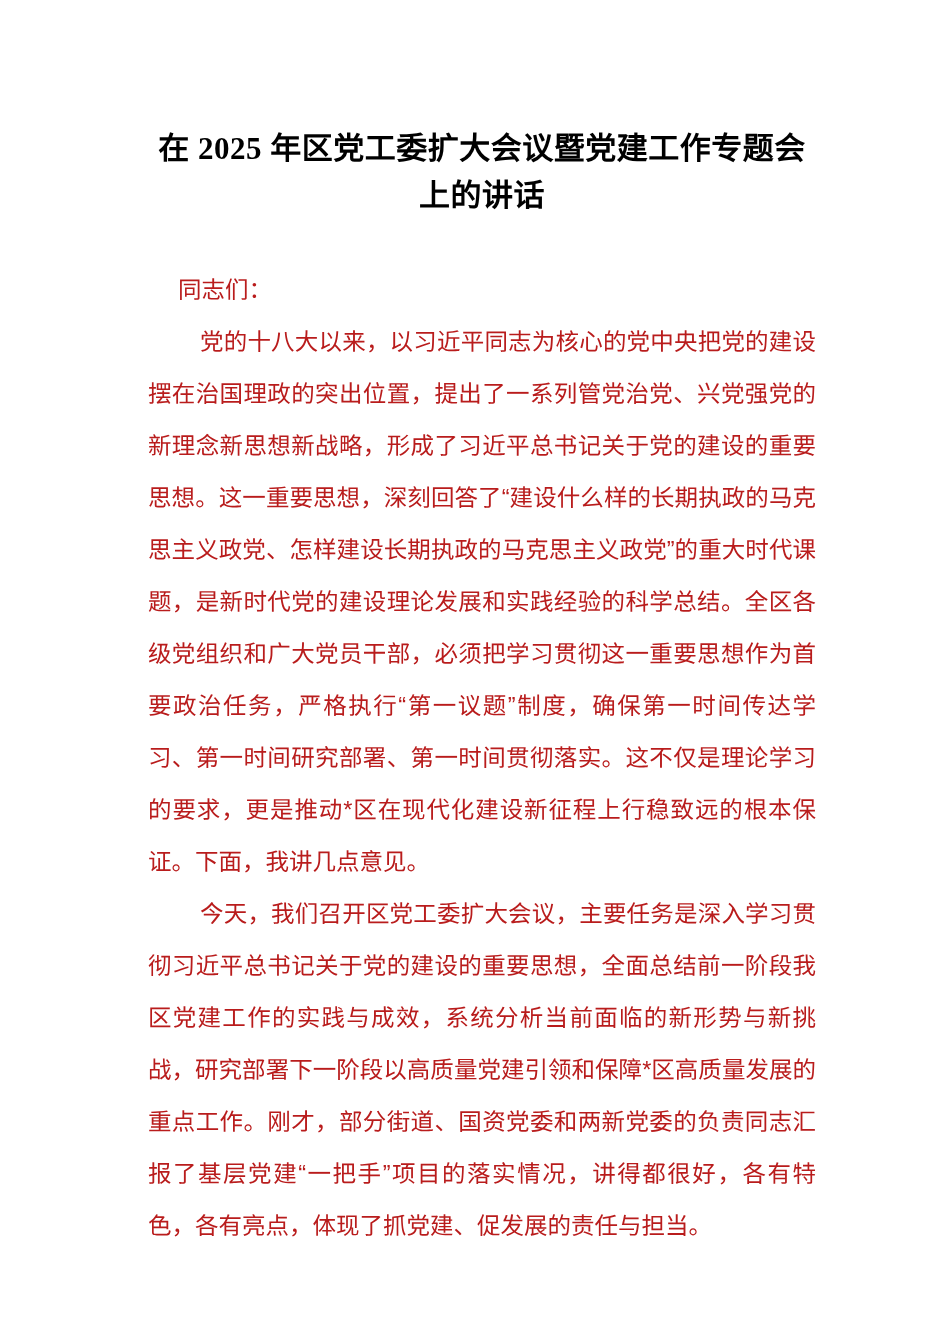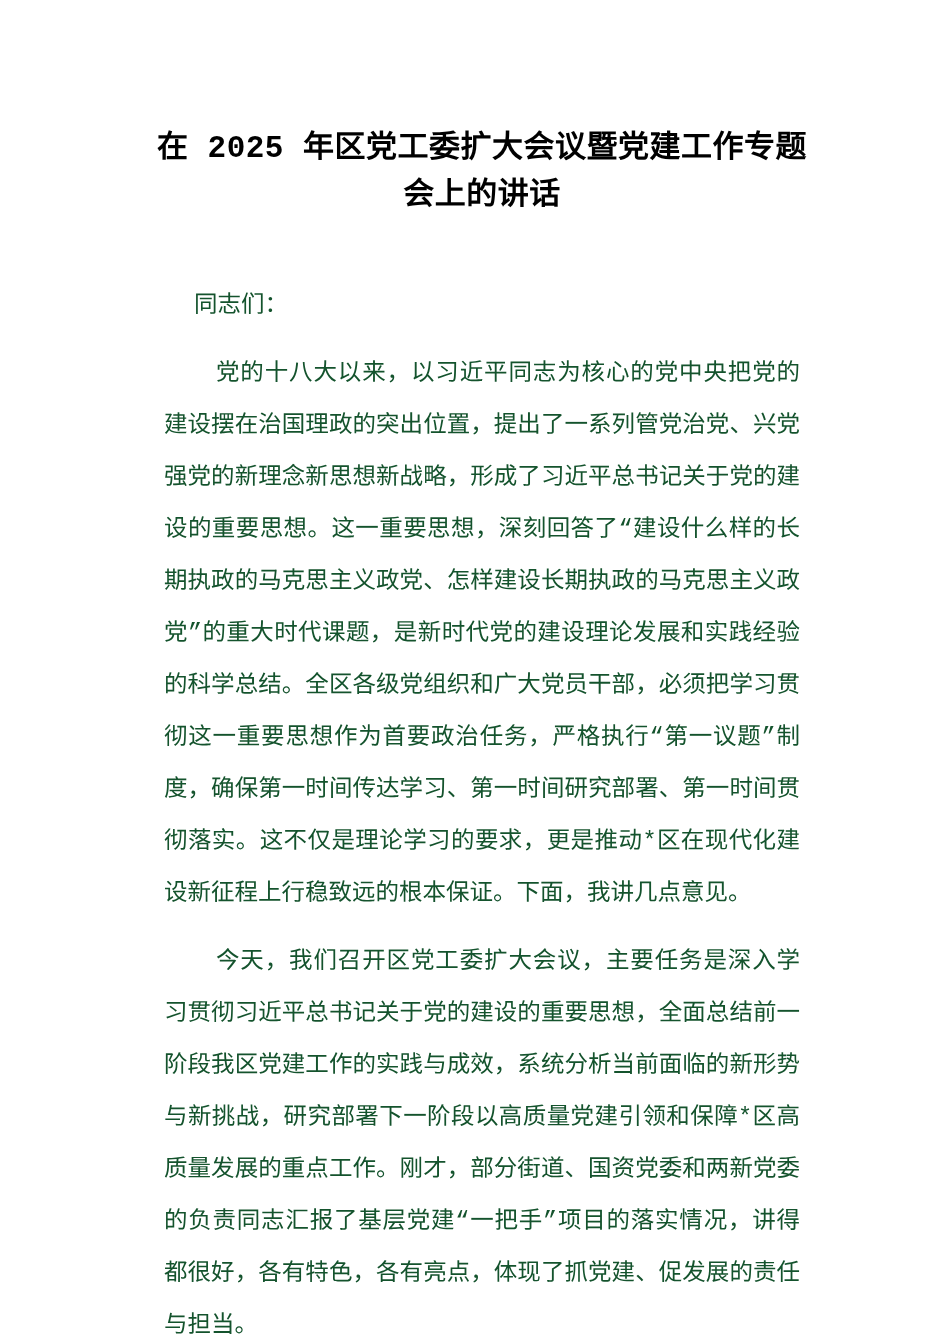--- a/index.html
+++ b/index.html
@@ -20,42 +20,42 @@
   }
 
   .doc-body {
     position: absolute;
     left: 148px;
     top: 0;
     width: 668px;
   }
 
   .doc-title {
-    font-family: Liberation Mono, monospace;
+    font-family: Liberation Serif, serif;
     font-weight: bold;
     font-size: 31px;
     line-height: 47px;
     color: #000000;
     text-align: center;
     letter-spacing: 0.5px;
     margin: 0;
     padding-top: 125px;
     padding-left: 6px;
     padding-right: 6px;
     word-break: break-all;
   }
 
   .para {
-    font-family: Liberation Mono, monospace;
+    font-family: Liberation Sans, sans-serif;
     font-size: 23.5px;
     line-height: 52px;
-    color: #14532d;
+    color: #b91c1c;
     text-align: justify;
     text-justify: inter-ideograph;
-    margin: 16px;
+    margin: 0;
     text-indent: 52px;
     word-break: break-all;
     letter-spacing: 0px;
   }
 
   .para.salutation {
     text-indent: 30px;
   }
 
   .spacer-after-title {

